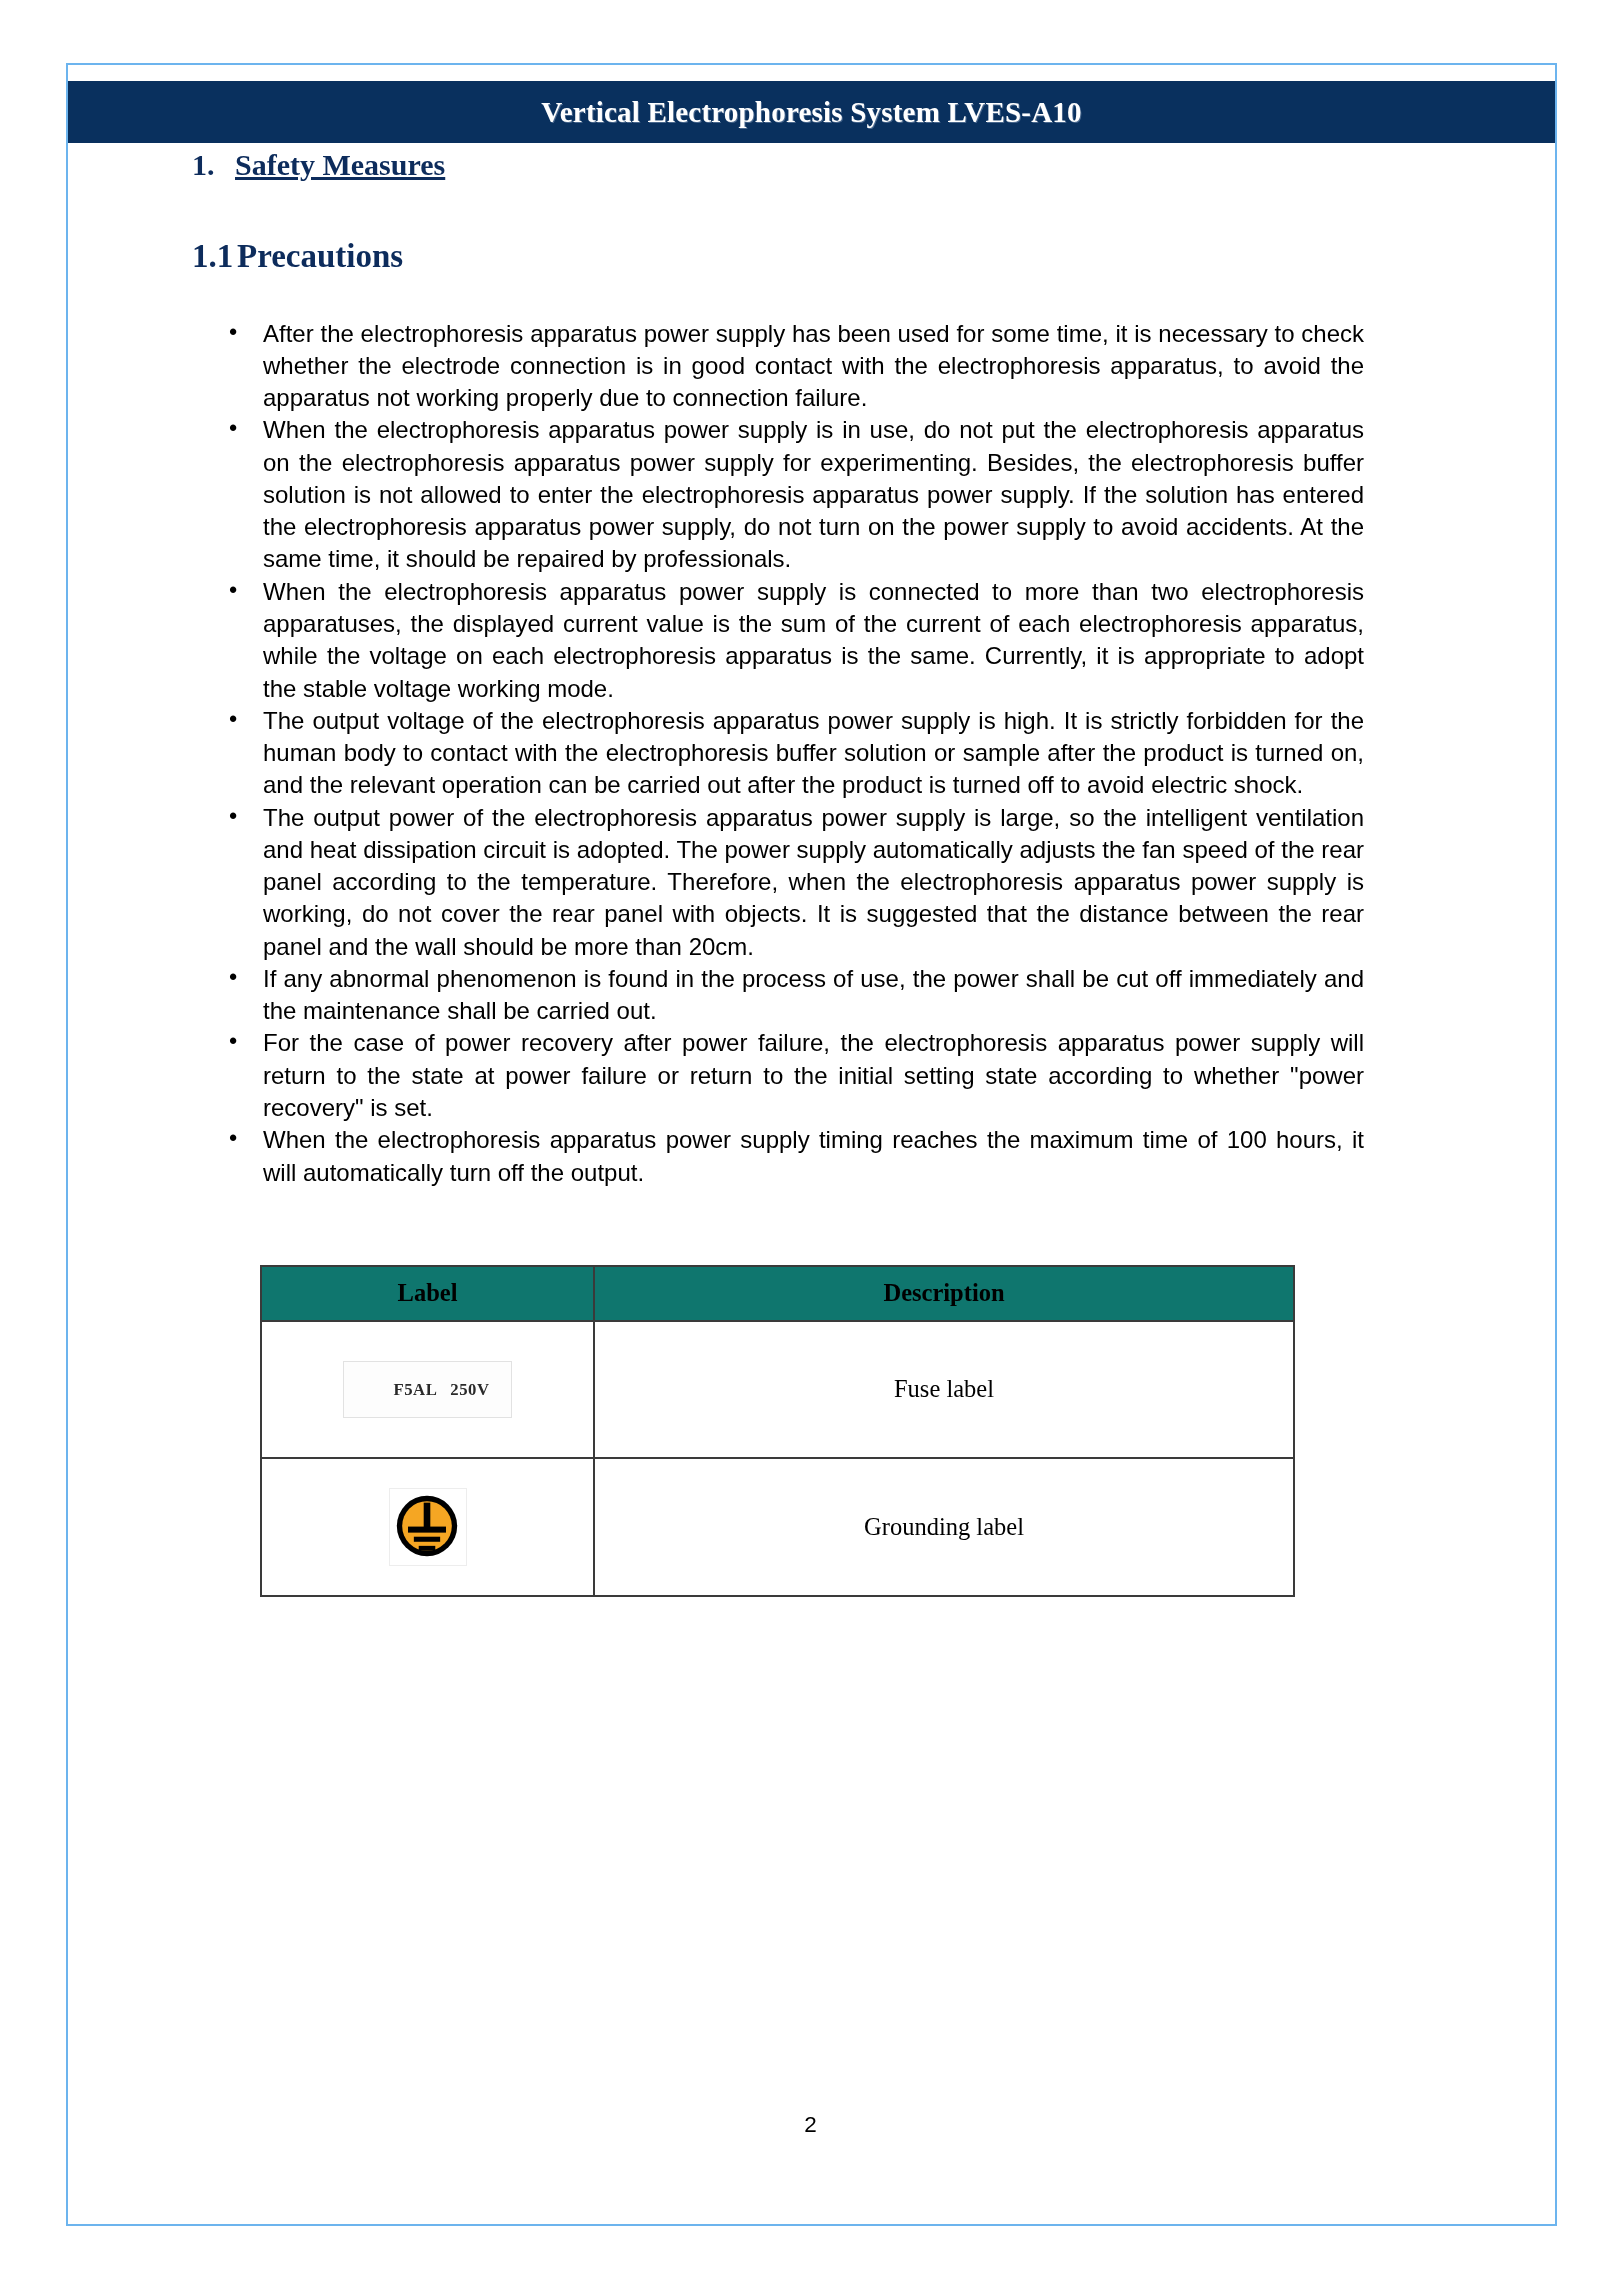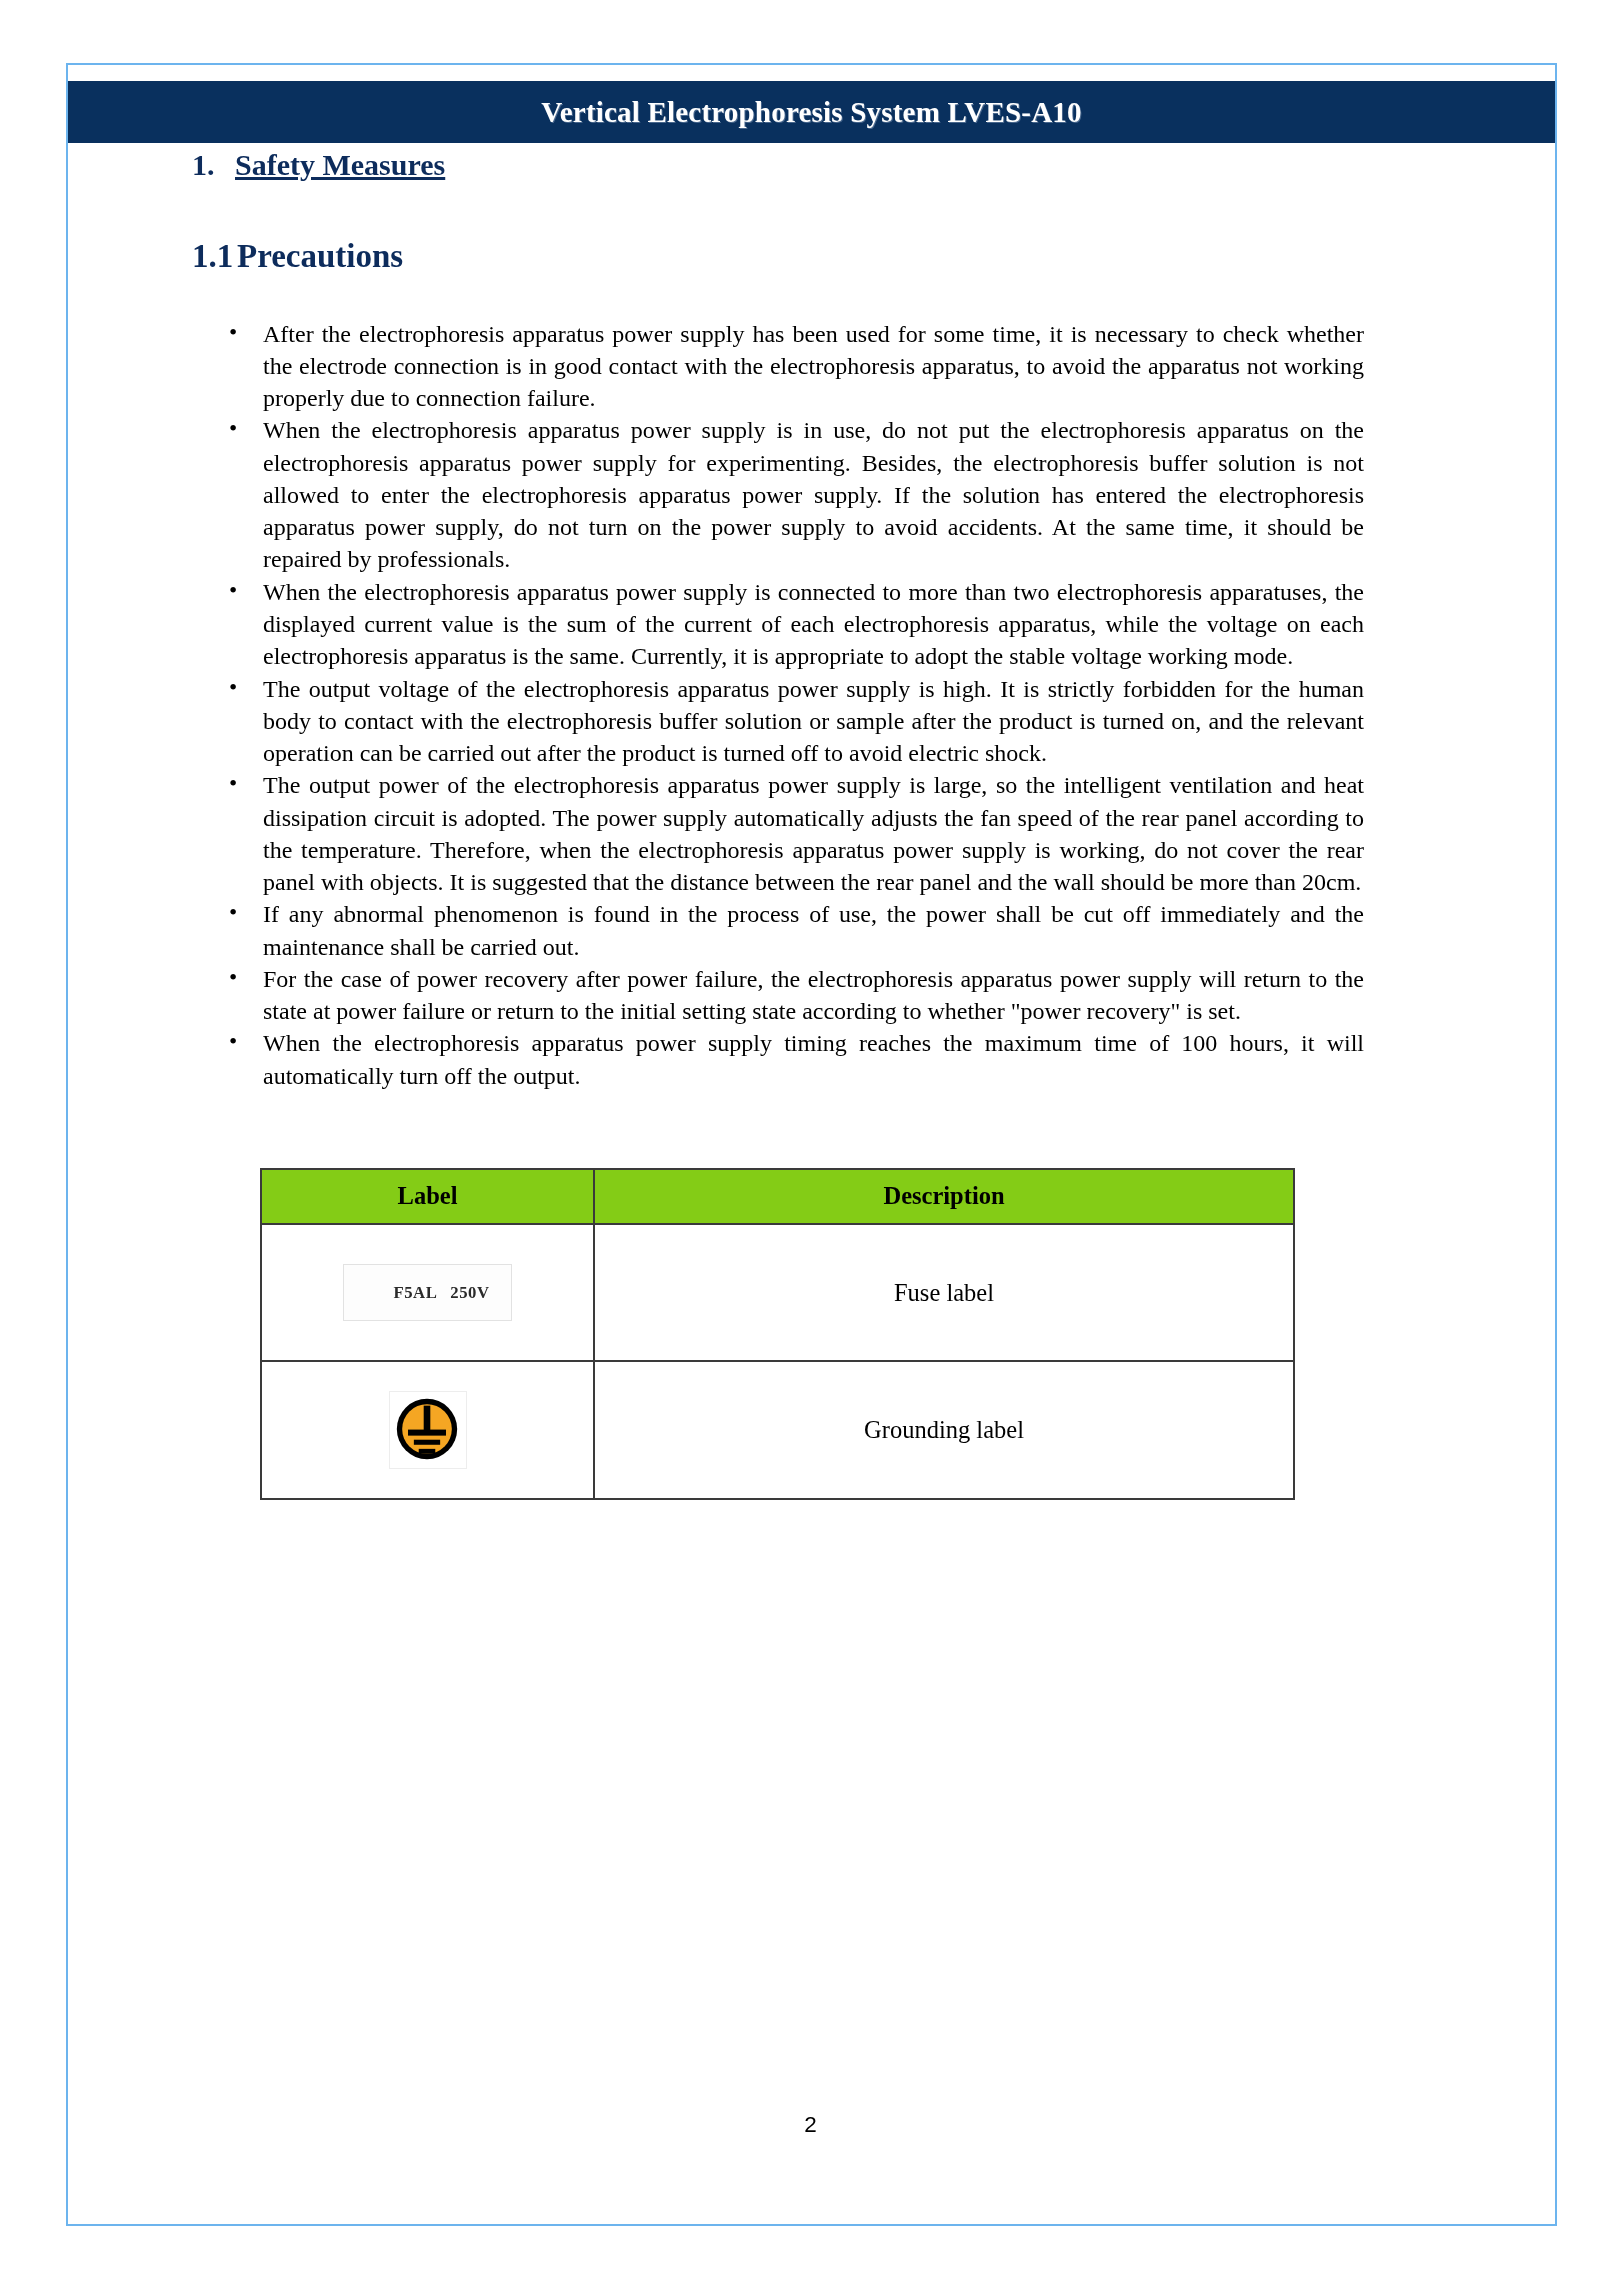--- a/index.html
+++ b/index.html
@@ -92,21 +92,21 @@
   }
   ul.bullets > li {
     position: relative;
     padding-left: 71px;
     margin: 0 0 0 0;
     font-size: 24px;
     line-height: 1.345;
     text-align: justify;
     text-justify: inter-word;
     color: #000000;
-    font-family: Liberation Serif, serif;
+    font-family: Liberation Sans, sans-serif;
   }
   ul.bullets > li::before {
     content: "\2022";
     position: absolute;
     left: 37px;
     top: -1px;
     font-size: 23.5px;
     line-height: 1.345;
     color: #000;
   }
@@ -128,21 +128,21 @@
     table-layout: fixed;
   }
   table.labels th,
   table.labels td {
     border: 2px solid #3a3a3a;
     text-align: center;
     vertical-align: middle;
     font-family: "Liberation Serif", "DejaVu Serif", serif;
   }
   table.labels thead th {
-    background: #84cc16;
+    background: #0f766e;
     font-size: 24.5px;
     font-weight: bold;
     height: 45px;
     padding: 3.9px 0;
     color: #000;
   }
   table.labels col.c1 { width: 333px; }
   table.labels col.c2 { width: auto; }
   table.labels tbody td {
     height: 116px;

